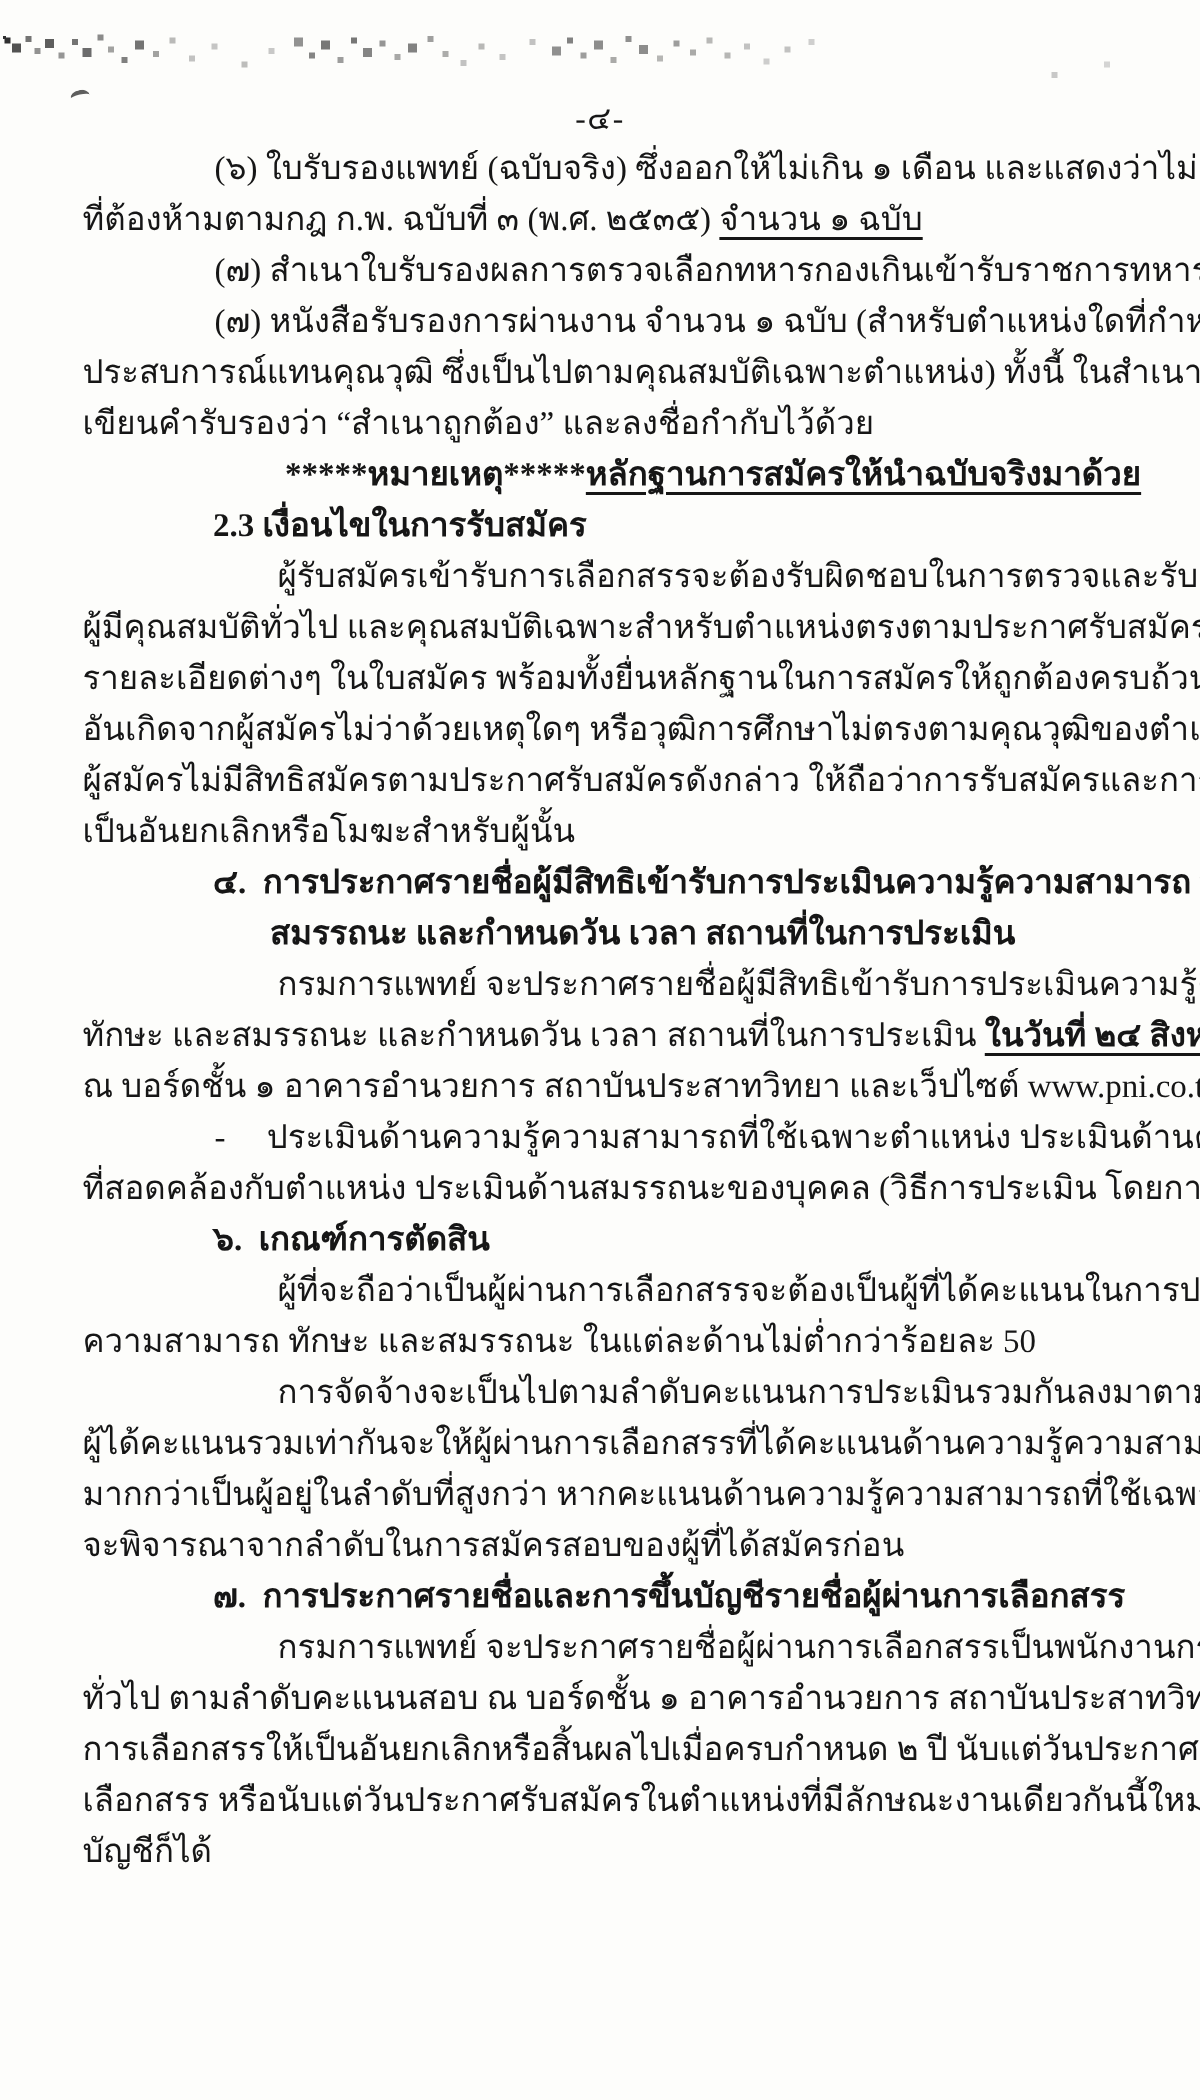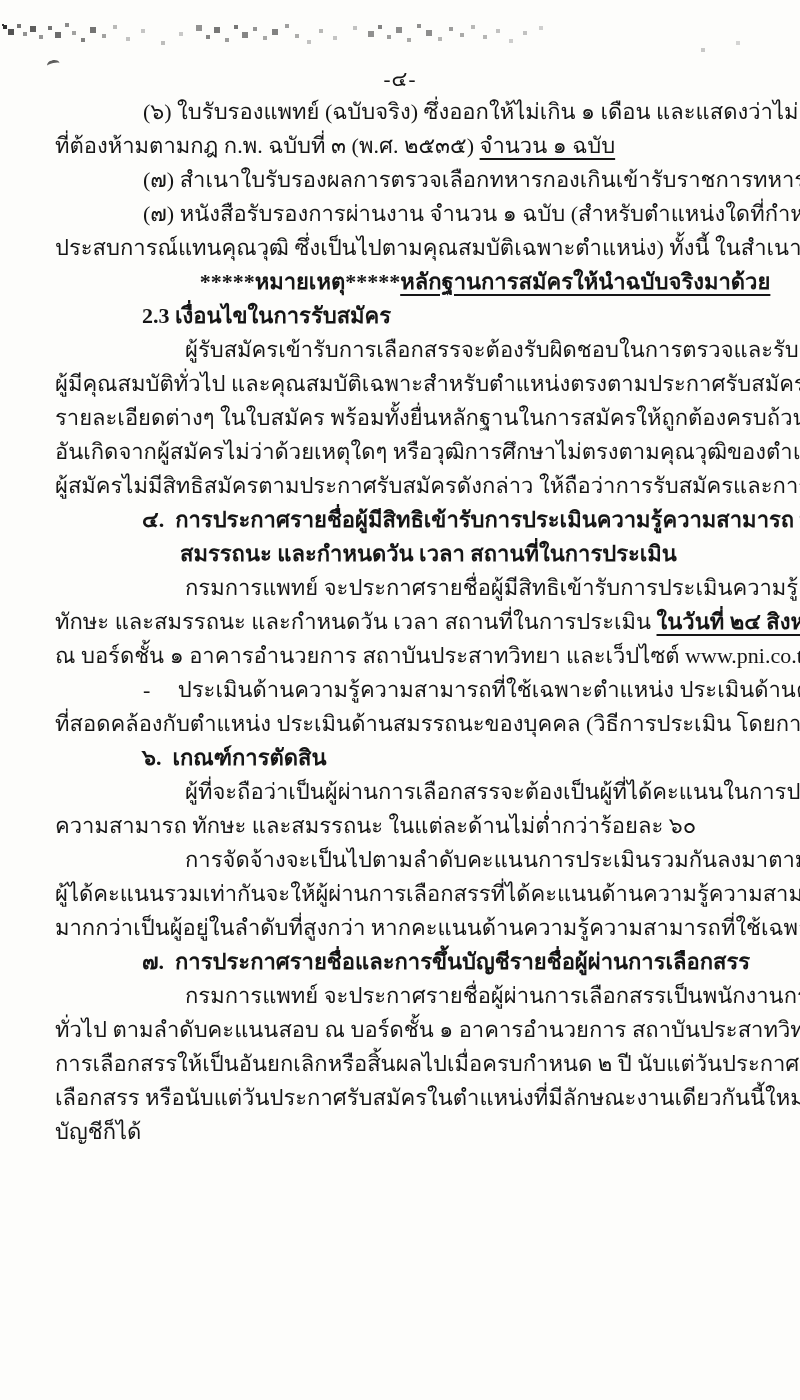--- a/index.html
+++ b/index.html
@@ -50,21 +50,21 @@
   .doc-body{
     position:absolute;left:55px;top:95px;width:725px;
     font-size:22px;
   }
   .line{height:34px;line-height:34px;white-space:nowrap;}
   .line.item{padding-left:88px;}
   .line.cont{padding-left:0;}
   .line.para{padding-left:130px;}
   .line.head{padding-left:87px;font-weight:bold;}
   .line.head2{padding-left:125px;font-weight:bold;}
-  .line.note{padding-left:135px;font-weight:bold;text-align:center;}
+  .line.note{padding-left:135px;font-weight:bold;}
   .b{font-weight:bold;}
   .u{
     text-decoration:underline;
     text-decoration-thickness:1.5px;
     text-underline-offset:5px;
   }
   .b.u{text-decoration-thickness:2px;}
 </style>
 </head>
 <body>
@@ -72,40 +72,43 @@
 <div class="page">
   <div class="scan-noise"></div>
   <div class="stray-mark"></div>
   <div class="page-number">-๔-</div>
   <div class="doc-body">
       <div class="line item"><span>(๖) ใบรับรองแพทย์ (ฉบับจริง) ซึ่งออกให้ไม่เกิน ๑ เดือน และแสดงว่าไม่เป็นโรค</span></div>
       <div class="line cont"><span>ที่ต้องห้ามตามกฎ ก.พ. ฉบับที่ ๓ (พ.ศ. ๒๕๓๕) </span><span class="u">จำนวน ๑ ฉบับ</span></div>
       <div class="line item"><span>(๗) สำเนาใบรับรองผลการตรวจเลือกทหารกองเกินเข้ารับราชการทหารกองประจำการ</span></div>
       <div class="line item"><span>(๗) หนังสือรับรองการผ่านงาน จำนวน ๑ ฉบับ (สำหรับตำแหน่งใดที่กำหนดให้ใช้</span></div>
       <div class="line cont"><span>ประสบการณ์แทนคุณวุฒิ ซึ่งเป็นไปตามคุณสมบัติเฉพาะตำแหน่ง) ทั้งนี้ ในสำเนาหลักฐานทุกฉบับ ให้ผู้สมัคร</span></div>
+      <div class="line cont"><span>เขียนคำรับรองว่า “สำเนาถูกต้อง” และลงชื่อกำกับไว้ด้วย</span></div>
       <div class="line note"><span class="b">*****หมายเหตุ*****</span><span class="b u">หลักฐานการสมัครให้นำฉบับจริงมาด้วย</span></div>
       <div class="line head"><span class="b">2.3 เงื่อนไขในการรับสมัคร</span></div>
       <div class="line para"><span>ผู้รับสมัครเข้ารับการเลือกสรรจะต้องรับผิดชอบในการตรวจและรับรองตนเองว่าเป็น</span></div>
       <div class="line cont"><span>ผู้มีคุณสมบัติทั่วไป และคุณสมบัติเฉพาะสำหรับตำแหน่งตรงตามประกาศรับสมัครจริง และจะต้องกรอก</span></div>
       <div class="line cont"><span>รายละเอียดต่างๆ ในใบสมัคร พร้อมทั้งยื่นหลักฐานในการสมัครให้ถูกต้องครบถ้วน ในกรณีที่มีความผิดพลาด</span></div>
       <div class="line cont"><span>อันเกิดจากผู้สมัครไม่ว่าด้วยเหตุใดๆ หรือวุฒิการศึกษาไม่ตรงตามคุณวุฒิของตำแหน่งที่สมัคร อันมีผลทำให้</span></div>
       <div class="line cont"><span>ผู้สมัครไม่มีสิทธิสมัครตามประกาศรับสมัครดังกล่าว ให้ถือว่าการรับสมัครและการเข้ารับการเลือกสรรครั้งนี้</span></div>
+      <div class="line cont"><span>เป็นอันยกเลิกหรือโมฆะสำหรับผู้นั้น</span></div>
       <div class="line head"><span class="b">๔.&nbsp;&nbsp;การประกาศรายชื่อผู้มีสิทธิเข้ารับการประเมินความรู้ความสามารถ ทักษะ และ</span></div>
       <div class="line head2"><span class="b">สมรรถนะ และกำหนดวัน เวลา สถานที่ในการประเมิน</span></div>
       <div class="line para"><span>กรมการแพทย์ จะประกาศรายชื่อผู้มีสิทธิเข้ารับการประเมินความรู้ความสามารถ</span></div>
       <div class="line cont"><span>ทักษะ และสมรรถนะ และกำหนดวัน เวลา สถานที่ในการประเมิน </span><span class="b u">ในวันที่ ๒๔ สิงหาคม ๒๕๖๓</span></div>
       <div class="line cont"><span>ณ บอร์ดชั้น ๑ อาคารอำนวยการ สถาบันประสาทวิทยา และเว็ปไซต์ www.pni.co.th</span></div>
       <div class="line item"><span>-&nbsp;&nbsp;&nbsp;&nbsp;&nbsp;ประเมินด้านความรู้ความสามารถที่ใช้เฉพาะตำแหน่ง ประเมินด้านความสามารถ</span></div>
       <div class="line cont"><span>ที่สอดคล้องกับตำแหน่ง ประเมินด้านสมรรถนะของบุคคล (วิธีการประเมิน โดยการสัมภาษณ์)</span></div>
       <div class="line head"><span class="b">๖.&nbsp;&nbsp;เกณฑ์การตัดสิน</span></div>
       <div class="line para"><span>ผู้ที่จะถือว่าเป็นผู้ผ่านการเลือกสรรจะต้องเป็นผู้ที่ได้คะแนนในการประเมินความรู้</span></div>
-      <div class="line cont"><span>ความสามารถ ทักษะ และสมรรถนะ ในแต่ละด้านไม่ต่ำกว่าร้อยละ ๖๐</span></div>
+      <div class="line cont"><span>ความสามารถ ทักษะ และสมรรถนะ ในแต่ละด้านไม่ต่ำกว่าร้อยละ 50</span></div>
       <div class="line para"><span>การจัดจ้างจะเป็นไปตามลำดับคะแนนการประเมินรวมกันลงมาตามลำดับ ในกรณีที่มี</span></div>
       <div class="line cont"><span>ผู้ได้คะแนนรวมเท่ากันจะให้ผู้ผ่านการเลือกสรรที่ได้คะแนนด้านความรู้ความสามารถที่ใช้เฉพาะตำแหน่ง</span></div>
       <div class="line cont"><span>มากกว่าเป็นผู้อยู่ในลำดับที่สูงกว่า หากคะแนนด้านความรู้ความสามารถที่ใช้เฉพาะตำแหน่งยังเท่ากันอีก</span></div>
+      <div class="line cont"><span>จะพิจารณาจากลำดับในการสมัครสอบของผู้ที่ได้สมัครก่อน</span></div>
       <div class="line head"><span class="b">๗.&nbsp;&nbsp;การประกาศรายชื่อและการขึ้นบัญชีรายชื่อผู้ผ่านการเลือกสรร</span></div>
       <div class="line para"><span>กรมการแพทย์ จะประกาศรายชื่อผู้ผ่านการเลือกสรรเป็นพนักงานกระทรวงสาธารณสุข</span></div>
       <div class="line cont"><span>ทั่วไป ตามลำดับคะแนนสอบ ณ บอร์ดชั้น ๑ อาคารอำนวยการ สถาบันประสาทวิทยา โดยบัญชีรายชื่อผู้ผ่าน</span></div>
       <div class="line cont"><span>การเลือกสรรให้เป็นอันยกเลิกหรือสิ้นผลไปเมื่อครบกำหนด ๒ ปี นับแต่วันประกาศบัญชีรายชื่อผู้ผ่านการ</span></div>
       <div class="line cont"><span>เลือกสรร หรือนับแต่วันประกาศรับสมัครในตำแหน่งที่มีลักษณะงานเดียวกันนี้ใหม่แล้วแต่กรณี หรืออาจไม่ขึ้น</span></div>
       <div class="line cont"><span>บัญชีก็ได้</span></div>
     </div>
 </div>
 
 </body></html>

